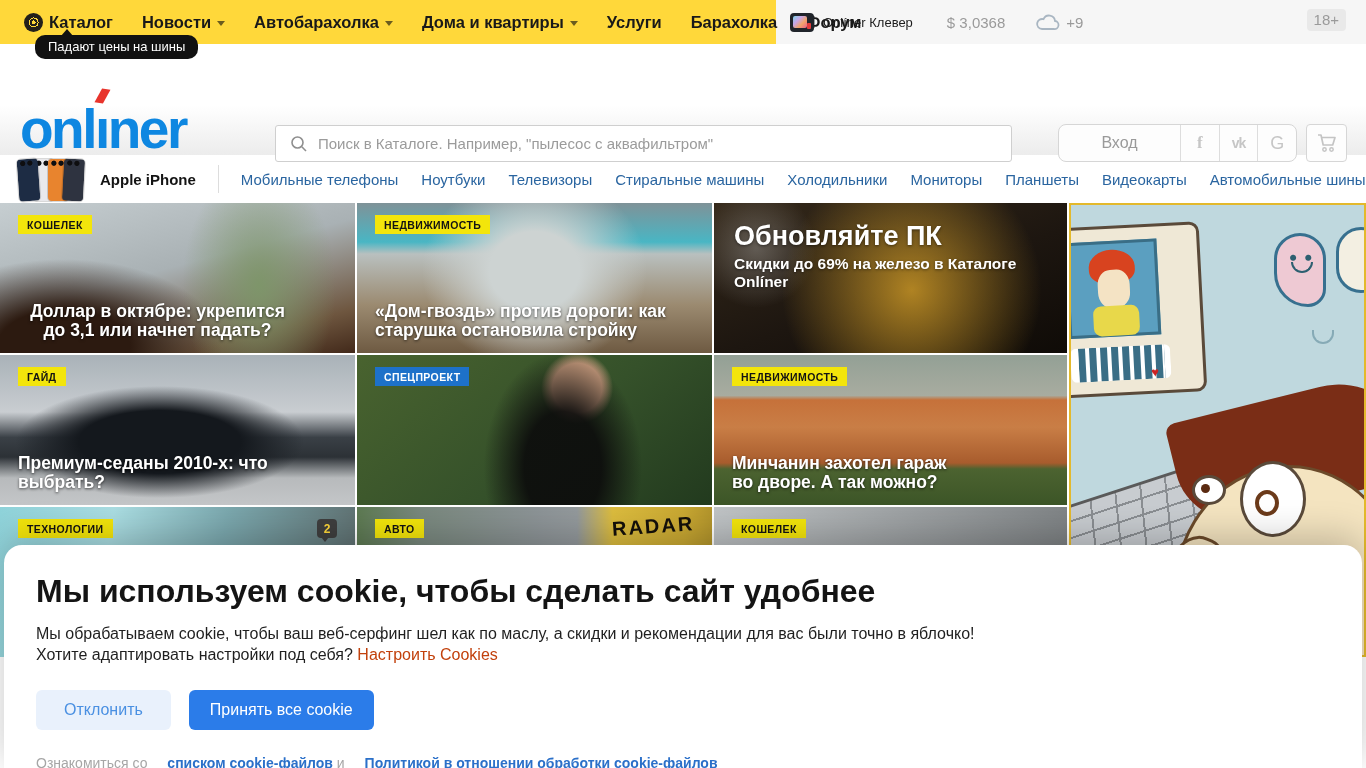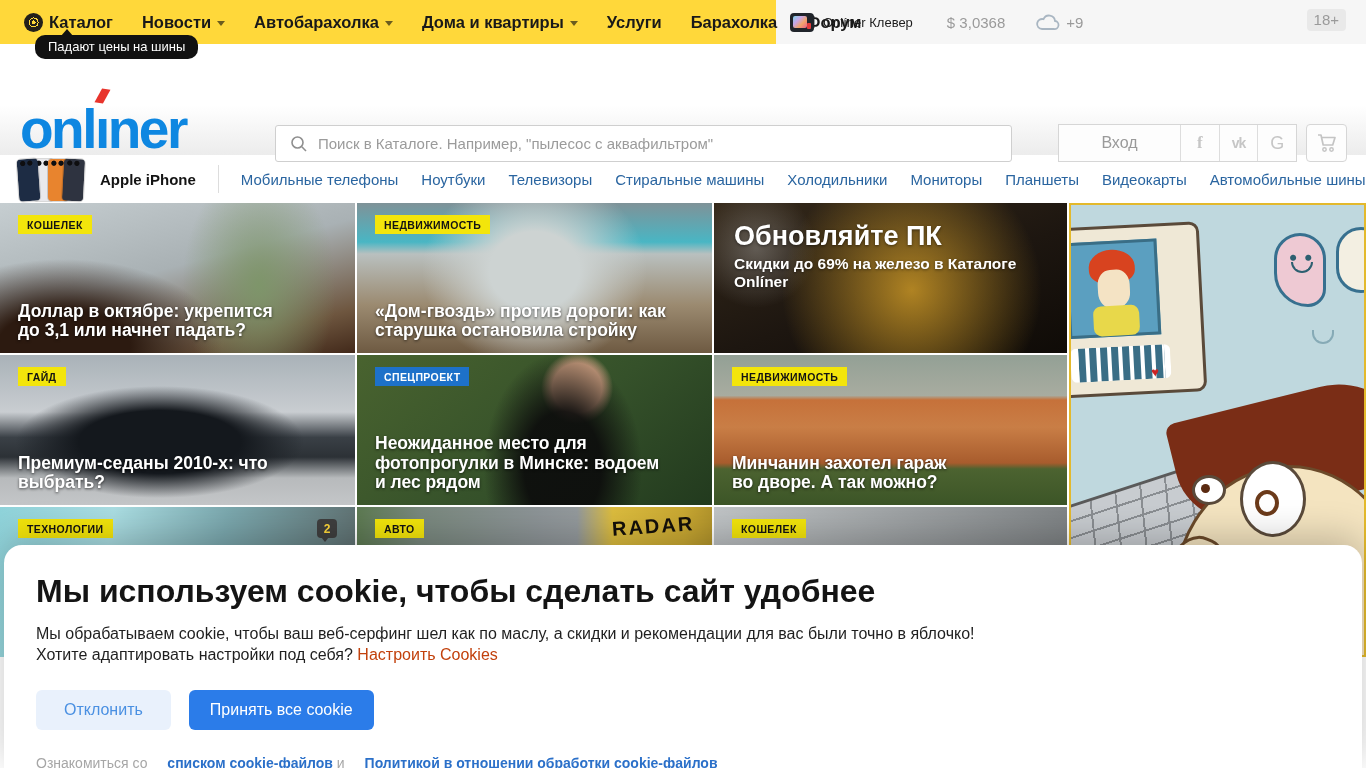--- a/index.html
+++ b/index.html
@@ -29,21 +29,21 @@
 
   
   .header { height:111px; background:linear-gradient(180deg,#ffffff 55%,#ececec 100%); position:relative; }
   .logo { position:absolute; left:20px; top:58px; font-size:55px; font-weight:700; color:#0e87e1; letter-spacing:-2.5px; cursor:pointer; line-height:1; }
   .logo .li { position:relative; }
   .logo .li:after { content:""; position:absolute; left:3px; top:-9px; width:9px; height:14px; background:#e8342c; transform:skewX(-22deg) rotate(8deg); }
   .search-wrap { position:absolute; left:275px; top:81px; width:737px; height:37px; background:#fff; border:1px solid #cfcfcf; border-radius:3px; display:flex; align-items:center; }
   .search-wrap svg { margin:0 10px 0 14px; }
   .search-input { border:none; outline:none; flex:1; font-size:15px; color:#333; font-family:inherit; }
   .search-input::placeholder { color:#9b9b9b; }
-  .login-group { position:absolute; left:1058px; top:80px; height:38px; width:239px; border:1px solid #d6d6d6; border-radius:0; display:flex; background:#fdfdfd;justify-content:space-between; }
+  .login-group { position:absolute; left:1058px; top:80px; height:38px; width:239px; border:1px solid #d6d6d6; border-radius:8px; display:flex; background:#fdfdfd;justify-content:space-between; }
   .login-btn { width:122px; display:flex; align-items:center; justify-content:center; font-size:16px; color:#9a9a9a; cursor:pointer; }
   .soc-btn { width:39px; display:flex; align-items:center; justify-content:center; border-left:1px solid #ddd; color:#c6c6c6; font-size:17px; font-weight:700; cursor:pointer; }
   .cart-btn { position:absolute; left:1306px; top:80px; width:41px; height:38px; border:1px solid #d6d6d6; border-radius:4px; display:flex; align-items:center; justify-content:center; background:#fdfdfd; cursor:pointer; }
 
   
   .catnav { height:48px; background:#fff; display:flex; align-items:center; }
   .phones { display:flex; align-items:flex-end; margin-left:18px; height:44px; cursor:pointer; }
   .ph { width:21px; height:42px; border-radius:4px; margin-left:-6px; box-shadow:0 0 0 1px rgba(0,0,0,.15);
     background-image:radial-gradient(circle at 28% 10%,#0e0e10 2.2px,transparent 3px),radial-gradient(circle at 62% 10%,#0e0e10 2.2px,transparent 3px); }
   .ph1 { background-color:#1d2c44; margin-left:0; transform:rotate(-4deg); }
@@ -215,37 +215,36 @@
     <a>Мониторы</a>
     <a>Планшеты</a>
     <a>Видеокарты</a>
     <a>Автомобильные шины</a>
   </div>
 </div>
 
 <div class="grid">
   <div class="tile t1">
     <span class="badge">КОШЕЛЕК</span>
-    <div class="headline" style="right:58px;">Доллар в октябре: укрепится до 3,1 или начнет падать?</div>
+    <div class="headline" style="right:58px;text-align:center;">Доллар в октябре: укрепится до 3,1 или начнет падать?</div>
   </div>
   <div class="tile t2">
     <span class="badge">НЕДВИЖИМОСТЬ</span>
     <div class="headline" style="right:20px;">«Дом-гвоздь» против дороги: как старушка остановила стройку</div>
   </div>
   <div class="tile t3">
     <div class="promo-title">Обновляйте ПК</div>
     <div class="promo-sub">Скидки до 69% на железо в Каталоге Onlíner</div>
   </div>
   <div class="tile t4">
     <span class="badge">ГАЙД</span>
     <div class="headline">Премиум-седаны 2010-х: что выбрать?</div>
   </div>
   <div class="tile t5">
     <span class="badge blue">СПЕЦПРОЕКТ</span>
-    <div class="headline" style="right:40px;">Неожиданное место для фотопрогулки в Минске: водоем и лес рядом</div>
   </div>
   <div class="tile t6">
     <span class="badge">НЕДВИЖИМОСТЬ</span>
     <div class="headline" style="right:100px;">Минчанин захотел гараж во дворе. А так можно?</div>
   </div>
   <div class="tile t7">
     <span class="badge">ТЕХНОЛОГИИ</span>
     <span class="cbadge">2</span>
   </div>
   <div class="tile t8">

